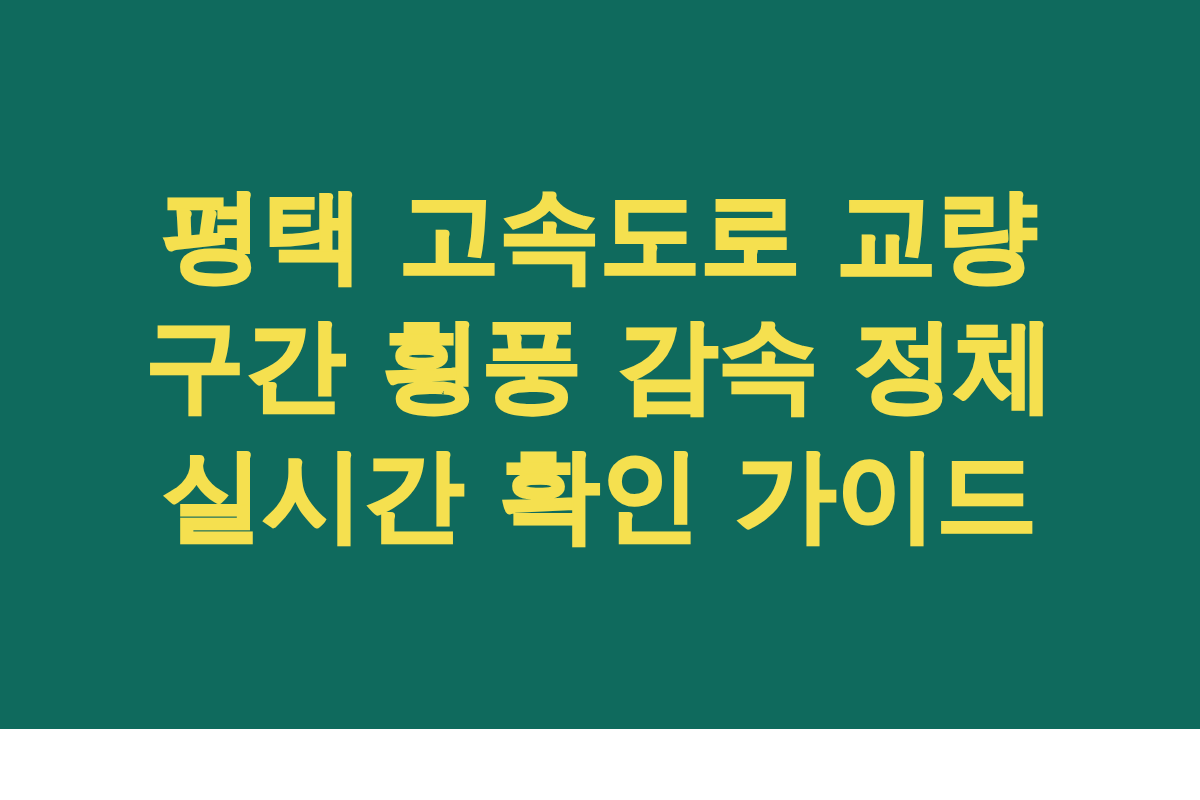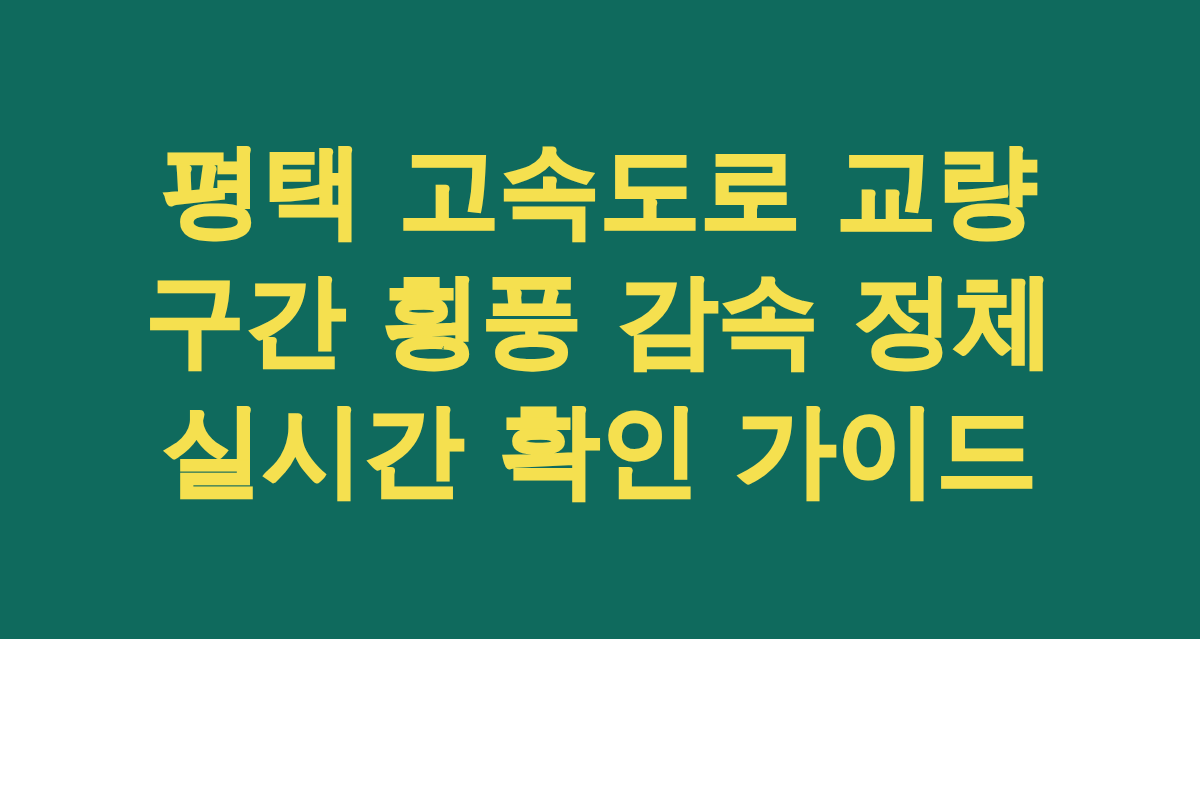--- a/index.html
+++ b/index.html
@@ -49,21 +49,21 @@
     text-align: center;
     
     paint-order: stroke fill;
     -webkit-text-stroke: 3px #F5E04F;
     text-rendering: optimizeLegibility;
   }
 </style>
 </head>
 <body>
 
-<div id="thumbnail-card" style="background: rgb(15, 106, 93); width: 1200px; height: 639px;">
+<div id="thumbnail-card" style="background: rgb(15, 106, 93); width: 1200px; height: 729px;">
 
   <div id="title-block">
 
     <h1 id="headline-text" style="color: rgb(245, 224, 79); -webkit-text-stroke: 3px rgb(245, 224, 79); font-size: 100px; line-height: 130px; text-align: center;">평택 고속도로 교량 구간 횡풍 감속 정체 실시간 확인 가이드</h1>
 
   </div>
 
 </div>
 
 </body></html>

